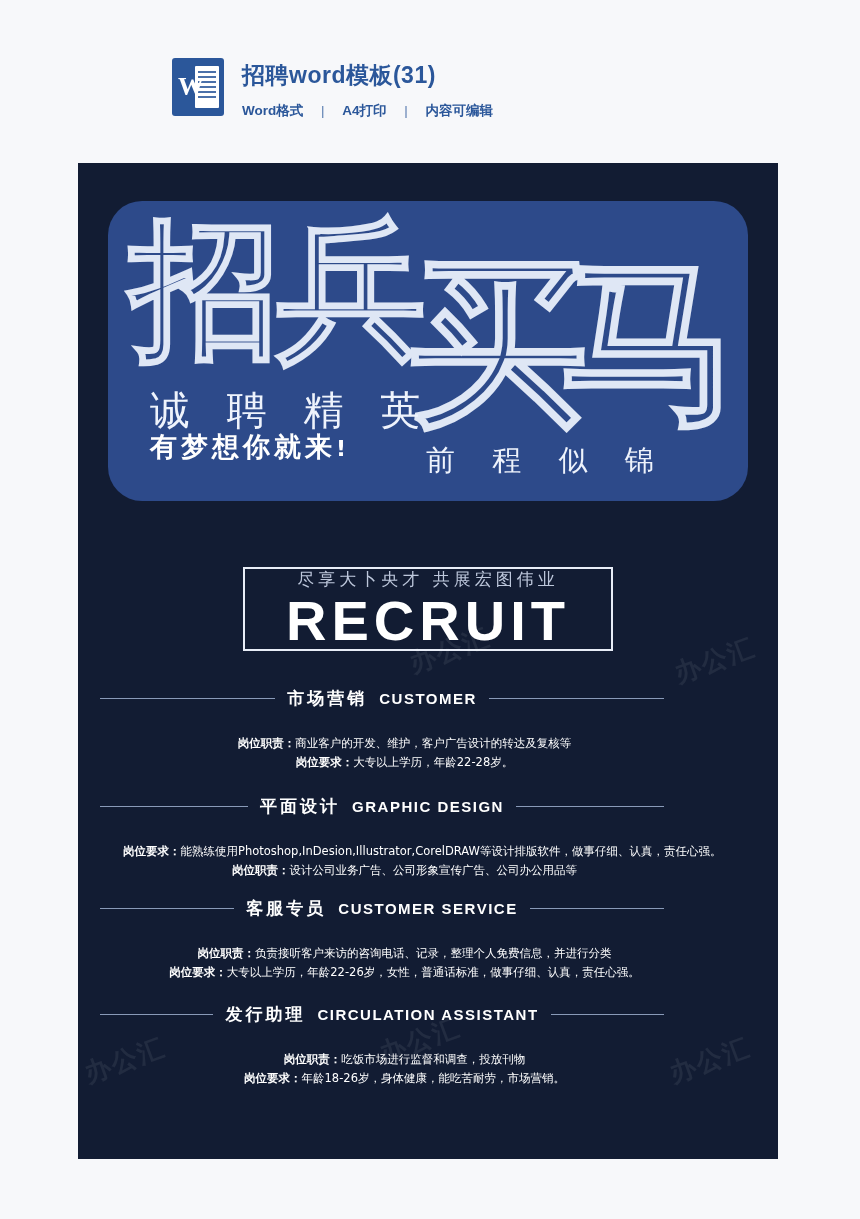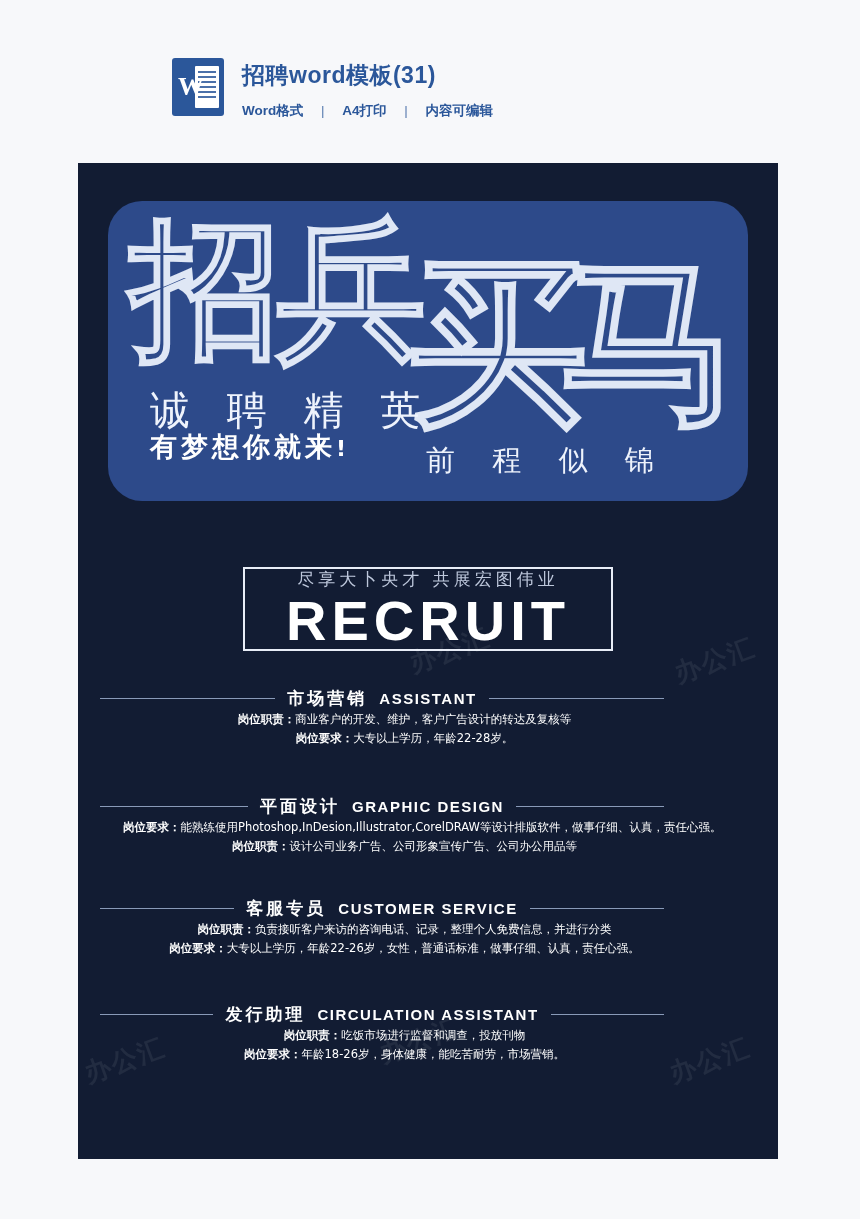--- a/index.html
+++ b/index.html
@@ -214,21 +214,21 @@
   }
   .job-en {
     color: #ffffff;
     font-size: 15px;
     font-weight: bold;
     letter-spacing: 1.5px;
     white-space: nowrap;
     font-family: "Liberation Sans", sans-serif;
   }
   .job-body {
-    margin-top: 0;
+    margin-top: 24px;
     text-align: center;
     color: #ffffff;
     font-size: 11.5px;
     line-height: 19px;
     font-family: "DejaVu Sans", sans-serif;
     padding-left: 45px;
   }
   .job-body div { white-space: nowrap; }
   .job-body b { font-weight: bold; }
 
@@ -304,21 +304,21 @@
     </div>
 
     <div class="slogan">尽享大卜央才 共展宏图伟业</div>
     <div class="recruit-box"></div>
     <div class="recruit-word">RECRUIT</div>
 
     <div class="job j1">
       <div class="job-head">
         <span class="rule"></span>
         <span class="job-cn">市场营销</span>
-        <span class="job-en">ASSISTANT</span>
+        <span class="job-en">CUSTOMER</span>
         <span class="rule"></span>
       </div>
       <div class="job-body">
         <div><b>岗位职责：</b><span>商业客户的开发、维护，客户广告设计的转达及复核等</span></div>
         <div><b>岗位要求：</b><span>大专以上学历，年龄22-28岁。</span></div>
       </div>
     </div>
 
     <div class="job j2">
       <div class="job-head">

